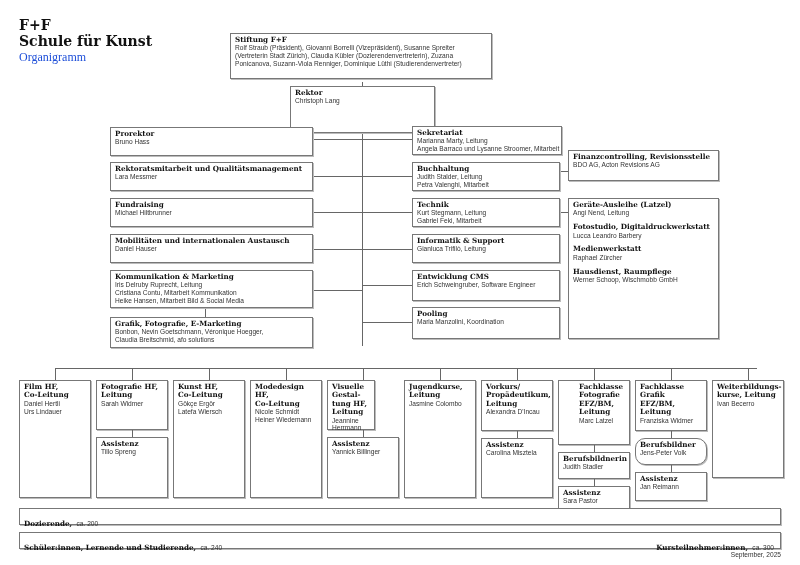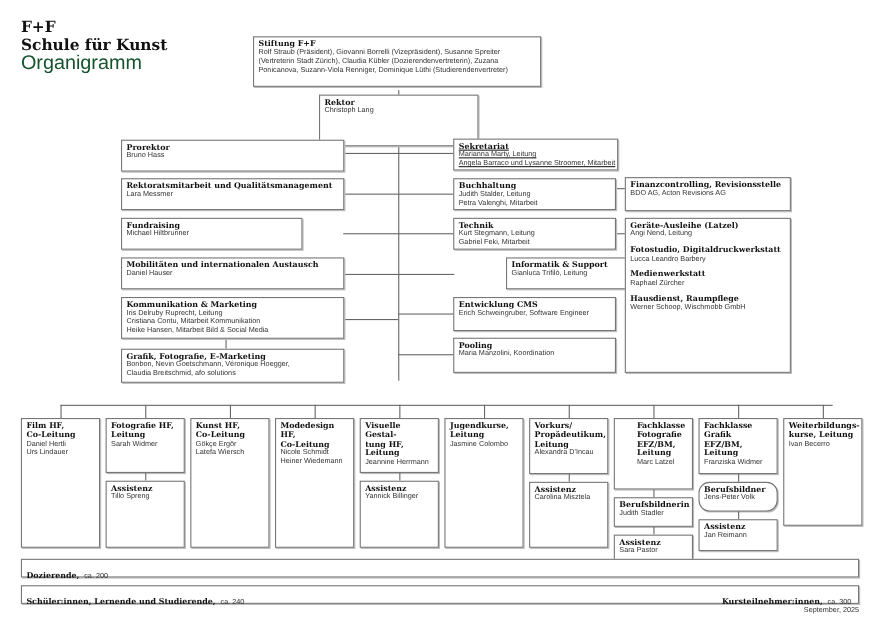--- a/index.html
+++ b/index.html
@@ -4,21 +4,21 @@
 <style>
   html, body { margin:0; padding:0; background:#fff; }
   body { width:800px; height:565px; position:relative; overflow:hidden; font-family:"Liberation Sans", sans-serif; color:#222; }
   .abs { position:absolute; }
   .box { position:absolute; border:1px solid #777; background:#fff; box-sizing:border-box; padding:2px 4px; box-shadow:1px 1px 0 #bbb; }
   .t { font-family:"DejaVu Serif", serif; font-weight:bold; font-size:7.2px; line-height:8.4px; color:#111; display:block; }
   .s { font-size:6.6px; line-height:7.8px; color:#333; display:block; white-space:pre-line; }
   .gap { margin-top:6px; }
   .line { position:absolute; background:#666; }
   .title1 { font-family:"DejaVu Serif", serif; font-weight:bold; font-size:14px; line-height:15.5px; color:#111; }
-  .title2 { font-family:Liberation Sans, sans-serif; font-size:18px; line-height:17px; color:#14532d; }
+  .title2 { font-family:Liberation Serif, serif; font-size:12px; line-height:17px; color:#1d4ed8; }
   .foot { font-size:6.6px; color:#333; }
   .inl { display:inline; }
 </style>
 </head>
 <body>
 
 <div class="abs" style="left:19px;top:18px;">
   <div class="title1">F+F</div>
   <div class="title1">Schule für Kunst</div>
   <div class="title2">Organigramm</div>
@@ -63,69 +63,69 @@
 </div>
 
 <div class="box" style="left:110px;top:127px;width:203px;height:29px;">
   <span class="t">Prorektor</span>
   <span class="s">Bruno Hass</span>
 </div>
 <div class="box" style="left:110px;top:162px;width:203px;height:29px;">
   <span class="t">Rektoratsmitarbeit und Qualitätsmanagement</span>
   <span class="s">Lara Messmer</span>
 </div>
-<div class="box" style="left:110px;top:198px;width:165px;height:29px;">
+<div class="box" style="left:110px;top:198px;width:203px;height:29px;">
   <span class="t">Fundraising</span>
   <span class="s">Michael Hiltbrunner</span>
 </div>
 <div class="box" style="left:110px;top:234px;width:203px;height:29px;">
   <span class="t">Mobilitäten und internationalen Austausch</span>
   <span class="s">Daniel Hauser</span>
 </div>
 <div class="box" style="left:110px;top:270px;width:203px;height:38px;">
   <span class="t">Kommunikation &amp; Marketing</span>
   <span class="s">Iris Delruby Ruprecht, Leitung
 Cristiana Contu, Mitarbeit Kommunikation
 Heike Hansen, Mitarbeit Bild &amp; Social Media</span>
 </div>
 <div class="box" style="left:110px;top:317px;width:203px;height:31px;">
   <span class="t">Grafik, Fotografie, E-Marketing</span>
   <span class="s">Bonbon, Nevin Goetschmann, Véronique Hoegger,
 Claudia Breitschmid, afo solutions</span>
 </div>
 
-<div class="box" style="left:412px;top:126px;width:150px;height:29px;padding-right:16px;text-decoration:underline;">
+<div class="box" style="left:412px;top:126px;width:150px;height:29px;padding-right:16px;">
   <span class="t">Sekretariat</span>
   <span class="s" style="white-space:pre;">Marianna Marty, Leitung
 Angela Barraco und Lysanne Stroomer, Mitarbeit</span>
 </div>
 <div class="box" style="left:412px;top:162px;width:148px;height:29px;">
   <span class="t">Buchhaltung</span>
   <span class="s">Judith Stalder, Leitung
 Petra Valenghi, Mitarbeit</span>
 </div>
 <div class="box" style="left:412px;top:198px;width:148px;height:29px;">
   <span class="t">Technik</span>
   <span class="s">Kurt Stegmann, Leitung
 Gabriel Feki, Mitarbeit</span>
 </div>
-<div class="box" style="left:412px;top:234px;width:148px;height:29px;margin-left:48px;">
+<div class="box" style="left:412px;top:234px;width:148px;height:29px;">
   <span class="t">Informatik &amp; Support</span>
   <span class="s">Gianluca Trifilò, Leitung</span>
 </div>
 <div class="box" style="left:412px;top:270px;width:148px;height:31px;">
   <span class="t">Entwicklung CMS</span>
   <span class="s">Erich Schweingruber, Software Engineer</span>
 </div>
 <div class="box" style="left:412px;top:307px;width:148px;height:32px;">
   <span class="t">Pooling</span>
   <span class="s">Maria Manzolini, Koordination</span>
 </div>
 
-<div class="box" style="left:568px;top:161px;width:151px;height:31px;">
+<div class="box" style="left:568px;top:150px;width:151px;height:31px;">
   <span class="t">Finanzcontrolling, Revisionsstelle</span>
   <span class="s">BDO AG, Acton Revisions AG</span>
 </div>
 <div class="box" style="left:568px;top:198px;width:151px;height:141px;">
   <span class="t">Geräte-Ausleihe (Latzel)</span>
   <span class="s">Angi Nend, Leitung</span>
   <span class="t gap">Fotostudio, Digitaldruckwerkstatt</span>
   <span class="s">Lucca Leandro Barbery</span>
   <span class="t gap">Medienwerkstatt</span>
   <span class="s">Raphael Zürcher</span>
@@ -155,21 +155,21 @@
 Co-Leitung</span>
       <span class="s">Gökçe Ergör
 Latefa Wiersch</span>
     </div>
     <div class="box" style="left: 250px; top: 380px; width: 72px; height: 118px;">
       <span class="t" style="white-space:pre-line">Modedesign HF,
 Co-Leitung</span>
       <span class="s">Nicole Schmidt
 Heiner Wiedemann</span>
     </div>
-    <div class="box" style="left: 327px; top: 380px; width: 72px; height: 50px;">
+    <div class="box" style="left: 327px; top: 380px; width: 48px; height: 50px;">
       <span class="t" style="white-space:pre-line">Visuelle Gestal-
 tung HF, Leitung</span>
       <span class="s">Jeannine Herrmann</span>
     </div>
     <div class="line" style="left: 363px; top: 430px; width: 1px; height: 7px;"></div>
     <div class="box" style="left: 327px; top: 437px; width: 72px; height: 61px;">
       <span class="t">Assistenz</span>
       <span class="s">Yannick Billinger</span>
     </div>
     <div class="box" style="left: 404px; top: 380px; width: 72px; height: 118px;">

